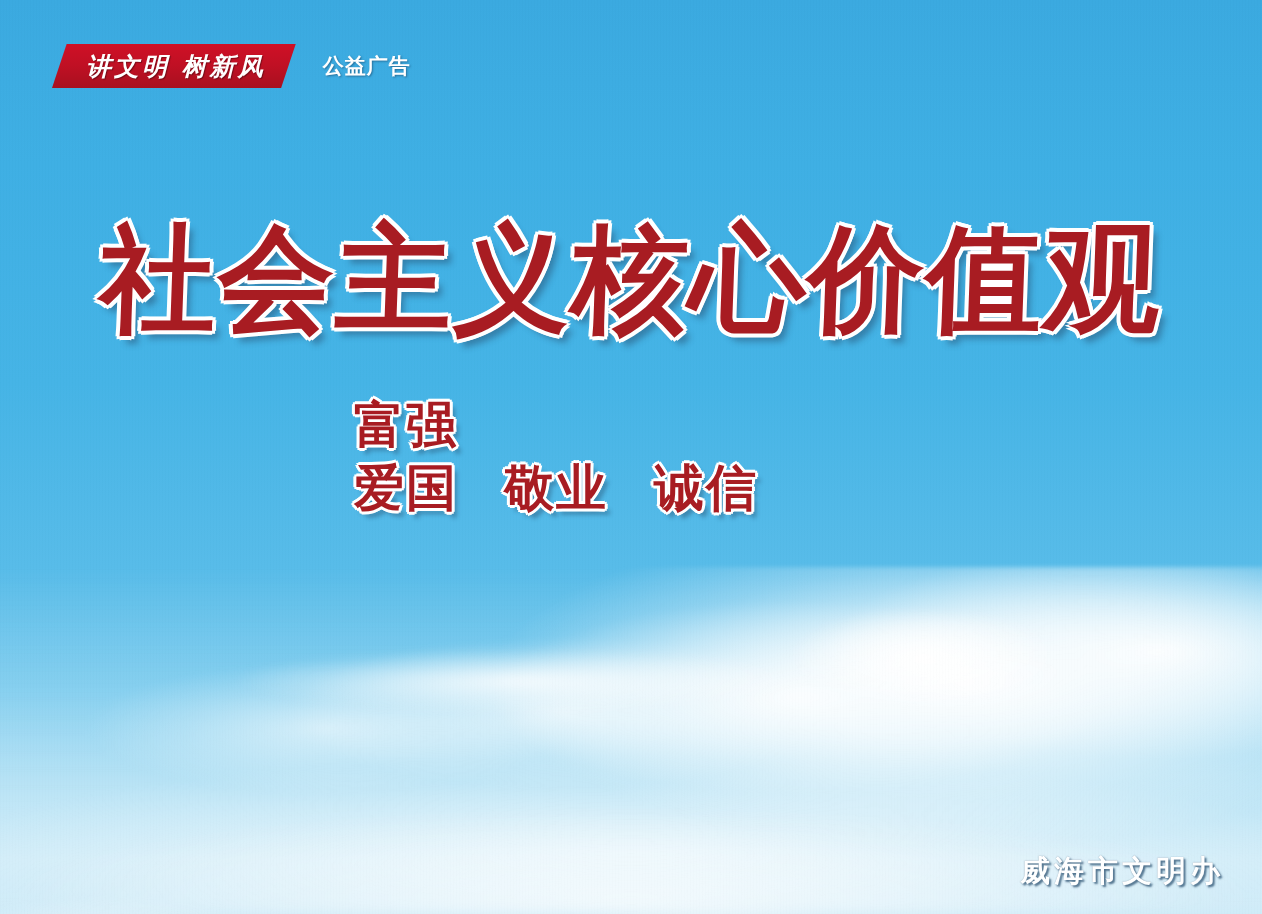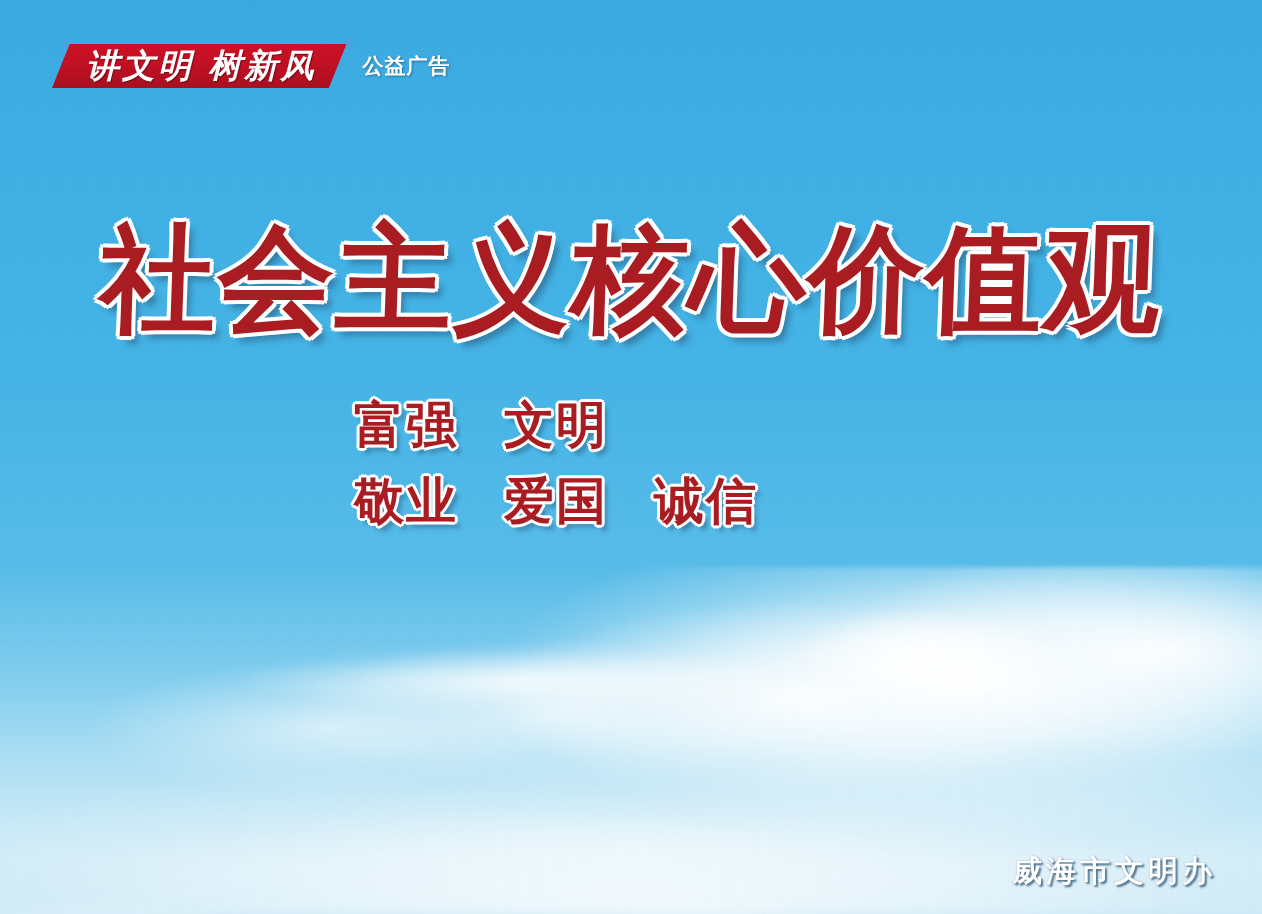--- a/index.html
+++ b/index.html
@@ -106,36 +106,37 @@
     align-items: center;
     justify-content: center;
     height: 44px;
     padding: 0 30px 0 34px;
     background: linear-gradient(to bottom, #cf1026 0%, #c01024 48%, #a8101f 100%);
     clip-path: polygon(6% 0%, 100% 0%, 94% 100%, 0% 100%);
     box-shadow: 0 1px 3px rgba(0,0,0,0.22);
   }
   .banner-ribbon-text {
     color: #ffffff;
-    font-size: 33px;
+    font-size: 25px;
     font-weight: bold;
     font-family: "DejaVu Serif", "Liberation Serif", serif;
     letter-spacing: 3px;
     font-style: italic;
     white-space: nowrap;
     text-shadow: 1px 1px 1px rgba(0,0,0,0.35);
   }
   .banner-tagline {
     color: #ffffff;
     font-size: 21px;
     font-weight: bold;
     font-family: Liberation Serif, serif;
     letter-spacing: 1px;
     white-space: nowrap;
     text-shadow: 1px 1px 2px rgba(20,60,95,0.55);
+    margin-left: 11px;
   }
 
   
   .headline {
     position: absolute;
     left: 0;
     right: 0;
     top: 212px;
     text-align: center;
     z-index: 5;
@@ -163,21 +164,21 @@
   }
 
   
   .values-grid {
     position: absolute;
     left: 0;
     right: 0;
     top: 398px;
     display: flex;
     flex-direction: column;
-    gap: 22px;
+    gap: 9px;
     align-items: center;
     z-index: 5;
   }
   .values-row {
     display: grid;
     grid-template-columns: repeat(4, 150px);
     column-gap: 0px;
     justify-items: center;
   }
   .value-word {
@@ -196,21 +197,21 @@
       -3px  0   0 #ffffff,
        3px  0   0 #ffffff,
        0   -3px 0 #ffffff,
        0    3px 0 #ffffff,
        5px  6px 4px rgba(30,60,90,0.40);
   }
 
   
   .footer-attribution {
     position: absolute;
-    right: 46px;
+    right: 38px;
     bottom: 22px;
     z-index: 6;
     color: #ffffff;
     font-family: Liberation Serif, serif;
     font-size: 30px;
     font-weight: bold;
     letter-spacing: 4px;
     white-space: nowrap;
     text-shadow:
        2px 2px 2px rgba(25,65,100,0.70),
@@ -238,27 +239,26 @@
   </div>
 
   <div class="headline">
     <span class="headline-text">社会主义核心价值观</span>
   </div>
 
   <div class="values-grid">
 
     <div class="values-row">
       <span class="value-word">富强</span>
-      <span class="value-word">文明</span>
     </div>
 
 
     <div class="values-row">
+      <span class="value-word">爱国</span>
       <span class="value-word">敬业</span>
-      <span class="value-word">爱国</span>
       <span class="value-word">诚信</span>
     </div>
 
   </div>
 
   <div class="footer-attribution">威海市文明办</div>
 
 </div>
 
 </body></html>

